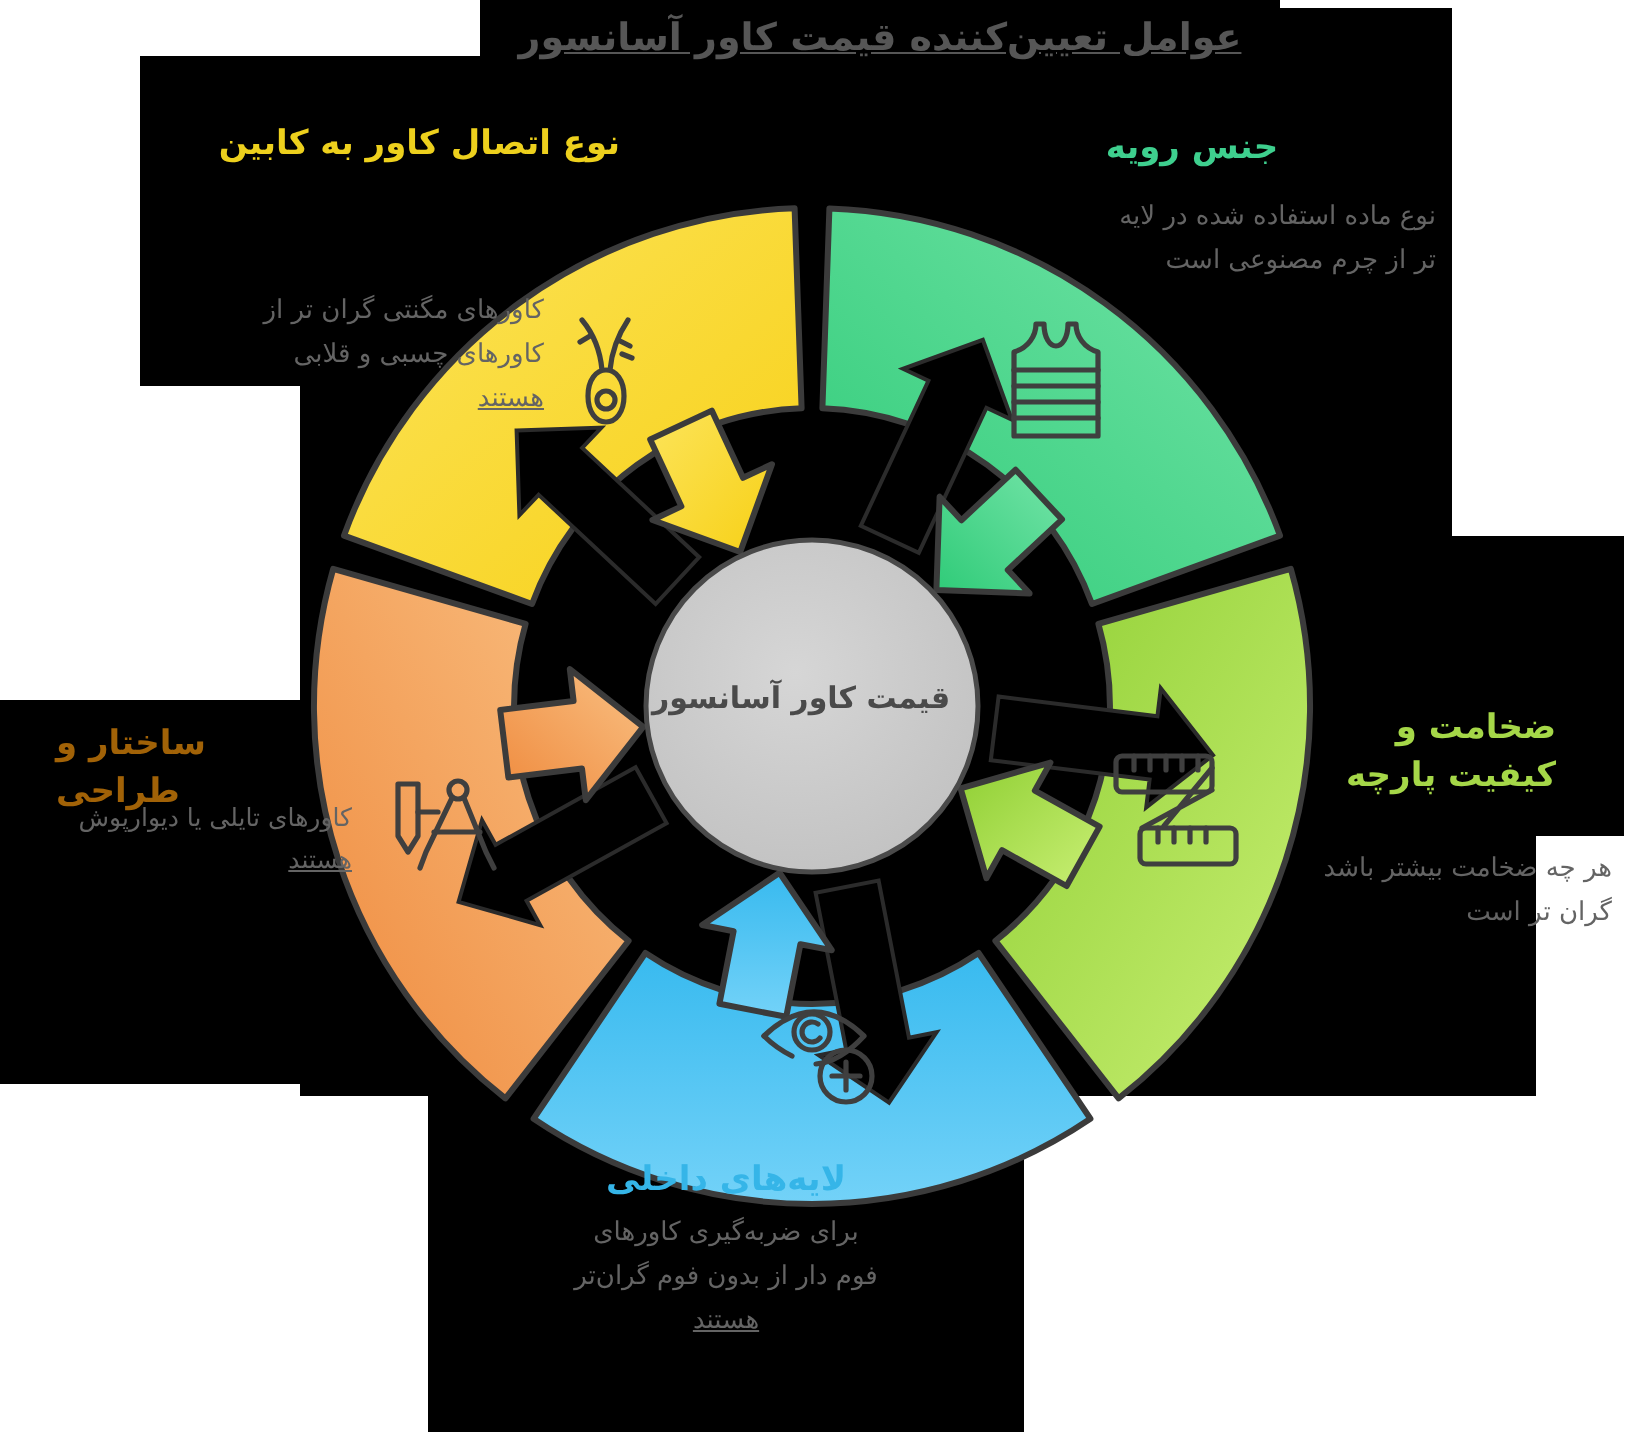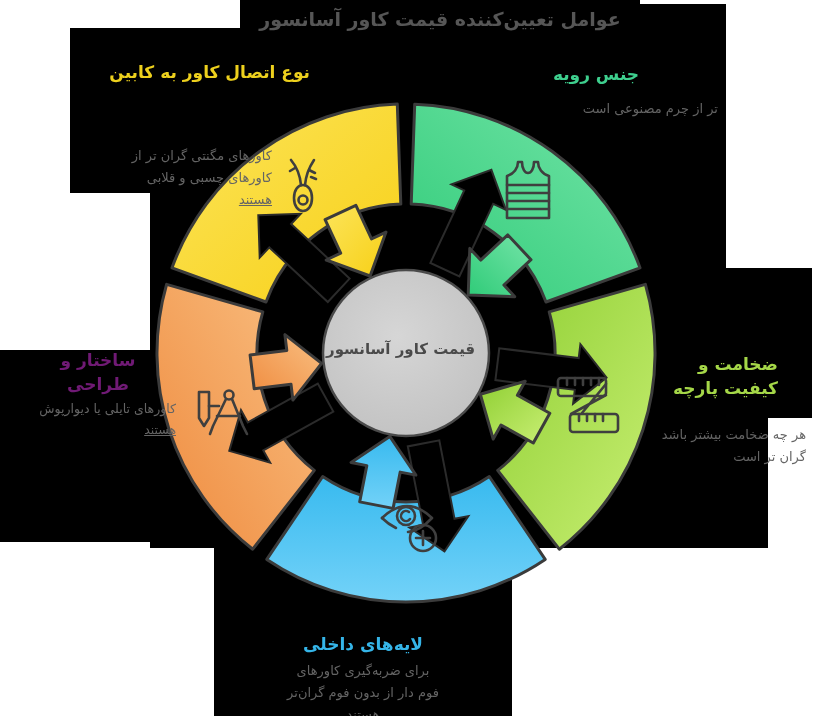--- a/index.html
+++ b/index.html
@@ -3,31 +3,31 @@
 <meta charset="utf-8">
 <style>
   html,body{margin:0;padding:0;background:#fff;}
   #stage{position:relative;width:822px;height:722px;background:#ffffff;overflow:hidden;
          font-family:"DejaVu Sans",sans-serif;}
   .blob{position:absolute;background:#000;}
   #diagram-svg{position:absolute;left:0;top:0;z-index:5;}
   .txt{position:absolute;z-index:9;direction:rtl;}
   .heading{font-weight:bold;font-size:17px;line-height:24px;}
   .body{font-size:13px;line-height:22px;color:#646464;}
-  .title{left:240px;top:8px;width:400px;text-align:center;font-size:19px;font-weight:bold;color:#565656;}
+  .title{left:240px;top:8px;width:400px;text-align:center;font-size:19px;font-weight:bold;color:#565656;text-decoration:underline;}
   .h-connection{left:70px;top:60px;width:240px;color:#EDD01D;}
   .b-connection{left:72px;top:98px;width:200px;text-align:right;margin-top:47px;}
   .h-surface{left:540px;top:62px;width:112px;text-align:center;color:#3ECF8E;}
   .b-surface{left:556px;top:98px;width:162px;text-align:right;}
   .h-thickness{left:660px;top:352px;width:118px;text-align:right;color:#A5D748;}
   .b-thickness{left:640px;top:424px;width:166px;text-align:right;}
-  .h-design{left:28px;top:348px;width:140px;text-align:center;color:#701a75;}
+  .h-design{left:28px;top:360px;width:140px;text-align:left;color:#a16207;}
   .b-design{left:30px;top:398px;width:146px;text-align:right;font-size:12.5px;line-height:21px;}
   #bottom-clip{position:absolute;left:214px;top:548px;width:298px;height:168px;overflow:hidden;z-index:9;}
-  .h-layers{position:relative;margin-top:84px;width:100%;text-align:center;color:#35B5E8;direction:rtl;}
+  .h-layers{position:relative;margin-top:30px;width:100%;text-align:center;color:#35B5E8;direction:rtl;}
   .b-layers{position:relative;margin-top:4px;width:100%;text-align:center;direction:rtl;}
   .center-label{left:326px;top:340px;width:160px;text-align:left;font-size:15px;font-weight:bold;color:#4a4a4a;z-index:9;}
   .u{text-decoration:underline;}
 </style>
 </head>
 <body>
 
 <div id="stage">
 
   <div class="blob" style="left:240px;top:0;width:400px;height:46px"></div>
@@ -134,20 +134,21 @@
 
   <div class="txt heading h-connection">نوع اتصال کاور به کابین</div>
   <div class="txt body b-connection">
     <div>کاورهای مگنتی گران تر از</div>
     <div>کاورهای چسبی و قلابی</div>
     <div class="u">هستند</div>
   </div>
 
   <div class="txt heading h-surface">جنس رویه</div>
   <div class="txt body b-surface">
+    <div>نوع ماده استفاده شده در لایه</div>
     <div>تر از چرم مصنوعی است</div>
   </div>
 
   <div class="txt heading h-thickness">ضخامت و کیفیت پارچه</div>
   <div class="txt body b-thickness">
     <div>هر چه ضخامت بیشتر باشد</div>
     <div>گران تر است</div>
   </div>
 
   <div class="txt heading h-design">ساختار و طراحی</div>

